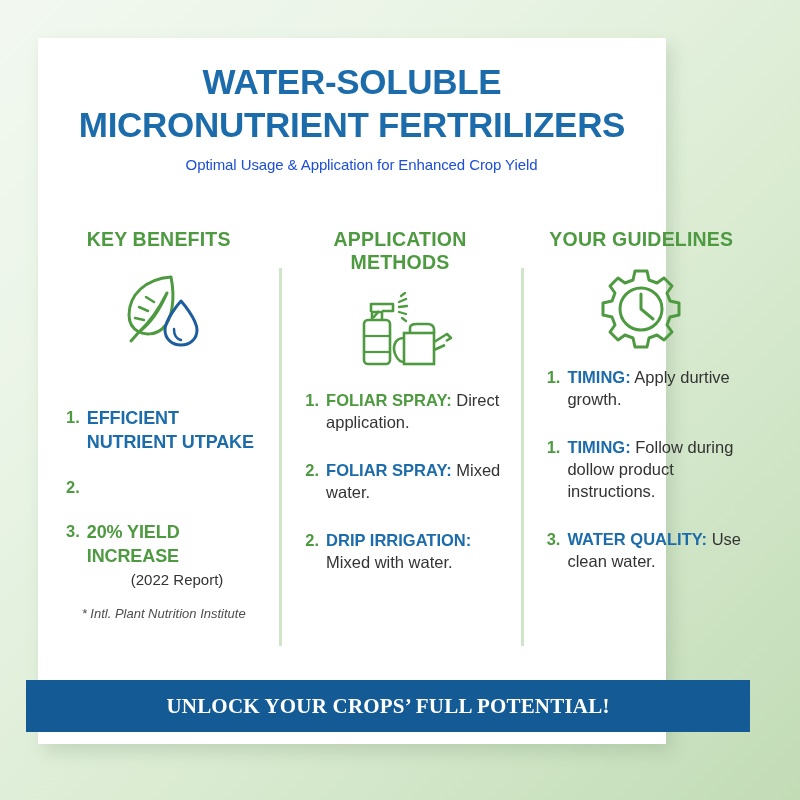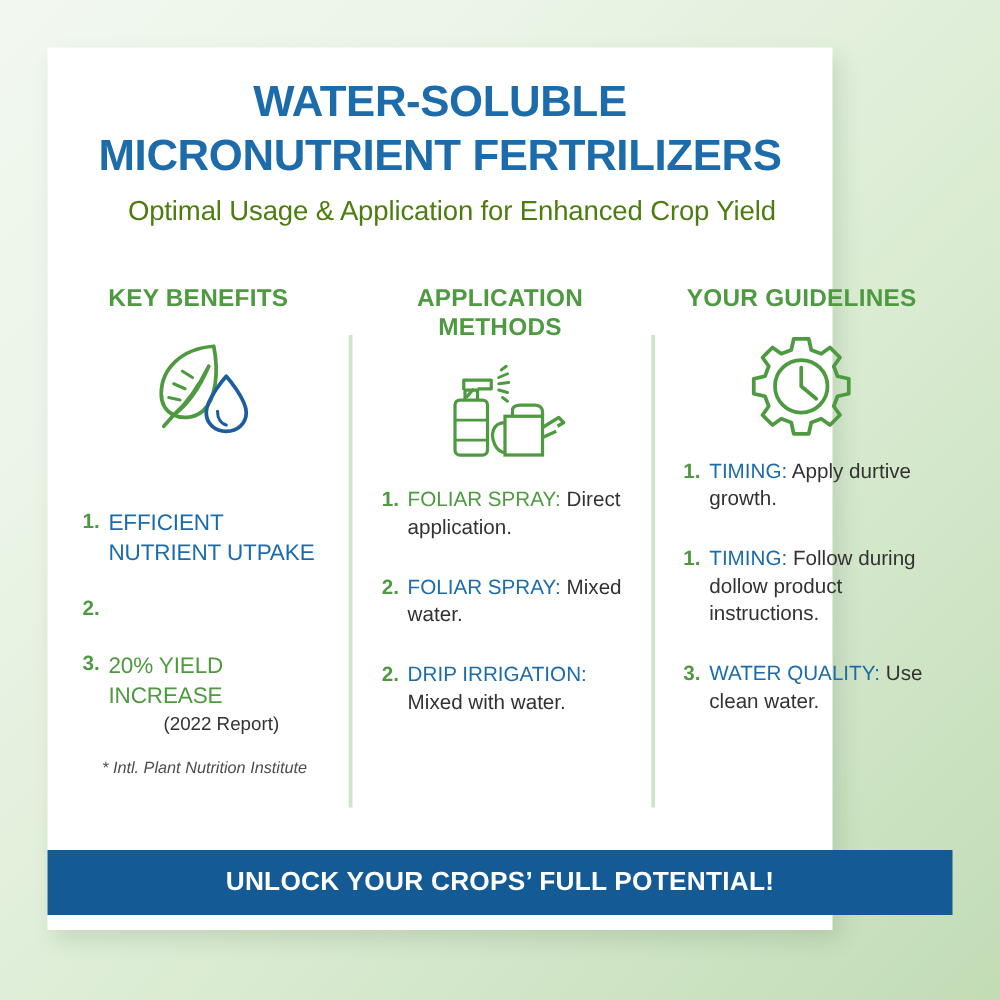--- a/index.html
+++ b/index.html
@@ -36,22 +36,22 @@
   .title {
     color: #1c6cab;
     font-size: 35px;
     font-weight: bold;
     letter-spacing: -0.3px;
     line-height: 1.24;
   }
 
   .subtitle {
     margin-top: 9px;
-    color: #4d7c0f;
-    font-size: 22px;
+    color: #1d4ed8;
+    font-size: 15px;
     font-weight: normal;
     letter-spacing: -0.1px;
     padding-left: 19px;
   }
 
   
   .columns {
     position: absolute;
     top: 190px;
     left: 0;
@@ -107,21 +107,21 @@
 
   .num {
     flex: 0 0 auto;
     color: #4e9a40;
     font-weight: bold;
     margin-right: 7px;
   }
 
   .body-txt { flex: 1 1 auto; }
 
-  .term { font-weight: normal; }
+  .term { font-weight: bold; }
   .term.blue { color: #1c6cab; }
   .term.green { color: #4e9a40; }
 
   .rest { color: #333333; }
 
   
   .col-benefits .list { margin-top: 46px; padding-left: 16px; }
   .col-benefits .list li { margin-bottom: 22px; }
   .col-benefits .term { font-size: 18px; letter-spacing: -0.1px; }
 
@@ -146,28 +146,29 @@
   
   .col-methods .list { margin-top: 6px; padding-left: 14px; }
   .col-methods .list li { margin-bottom: 26px; }
 
   .col-usage .list { margin-top: 6px; padding-left: 14px; }
   .col-usage .list li { margin-bottom: 26px; }
 
   
   .banner {
     position: absolute;
-    left: 38px;
+    left: 26px;
     top: 680px;
     width: 724px;
     height: 52px;
     background: #145b96;
     display: flex;
     align-items: center;
     justify-content: center;
+    font-family: Liberation Serif, serif;
   }
 
   .banner-text {
     color: #ffffff;
     font-size: 21px;
     font-weight: bold;
     letter-spacing: 0.2px;
   }
 </style>
 </head>

